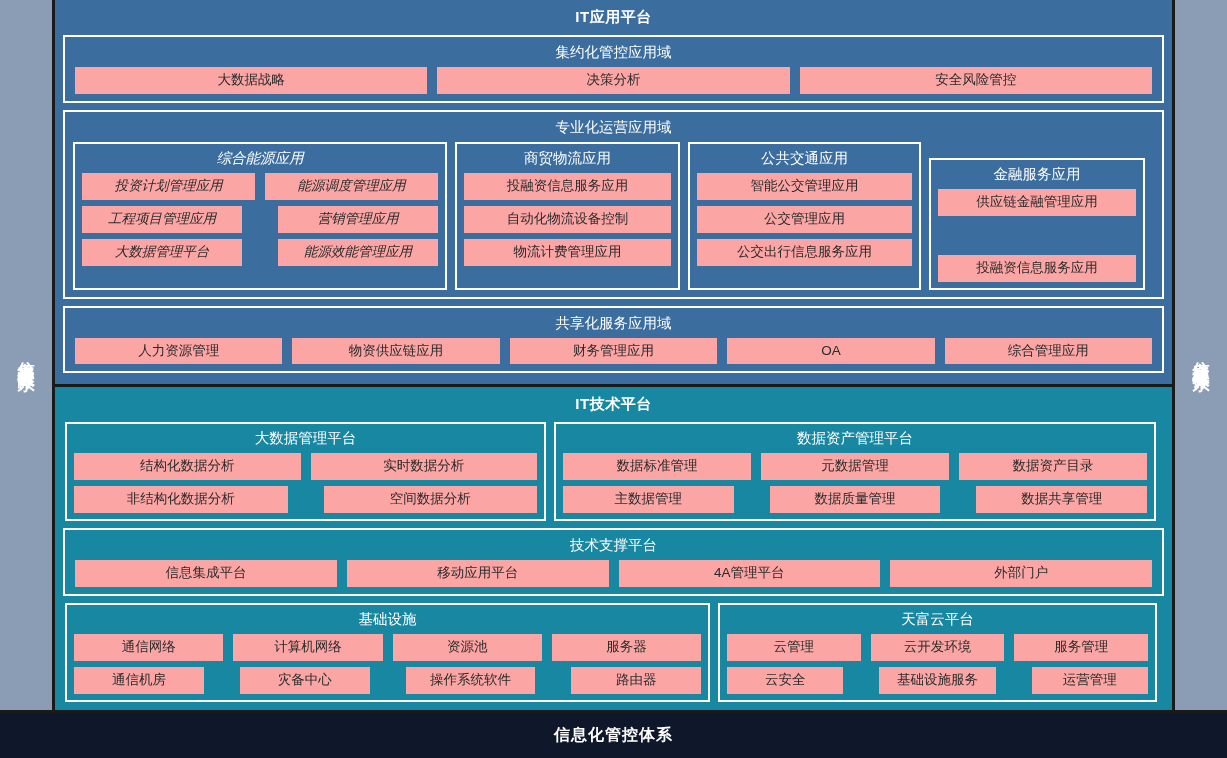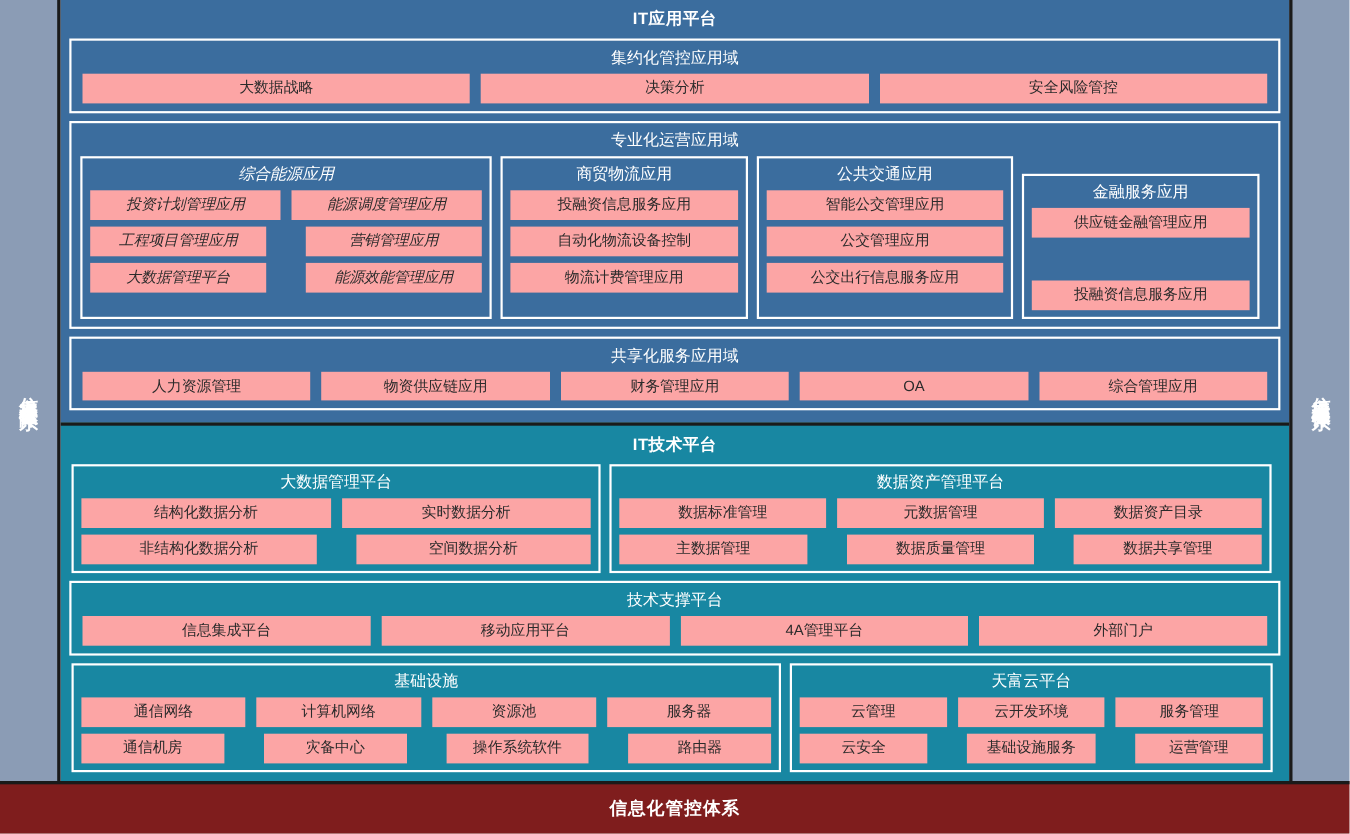--- a/index.html
+++ b/index.html
@@ -125,21 +125,21 @@
   }
   .tech-platform {
     padding: 0 0 7px 0;
     border-top: 3px solid #1a1a1a;
     flex: 1 1 auto;
   }
 
   
   .bottom-bar {
     height: 48px;
-    background: #7f1d1d;
+    background: #0f172a;
     color: #ffffff;
     display: flex;
     align-items: center;
     justify-content: center;
     font-size: 16px;
     font-weight: bold;
     letter-spacing: 1px;
     border-top: 3px solid #1a1a1a;
     flex: none;
   }

